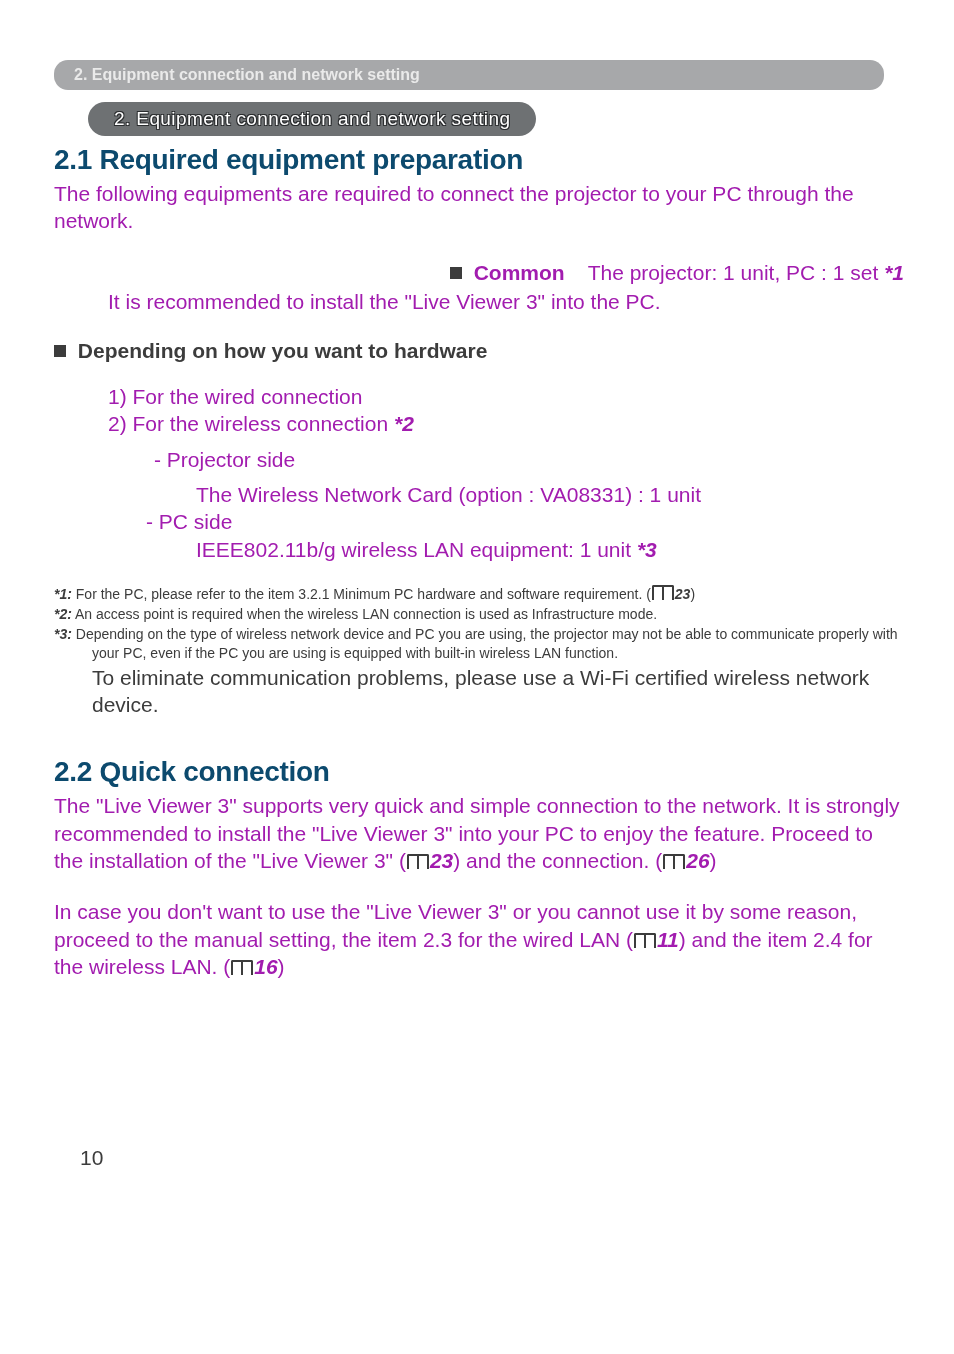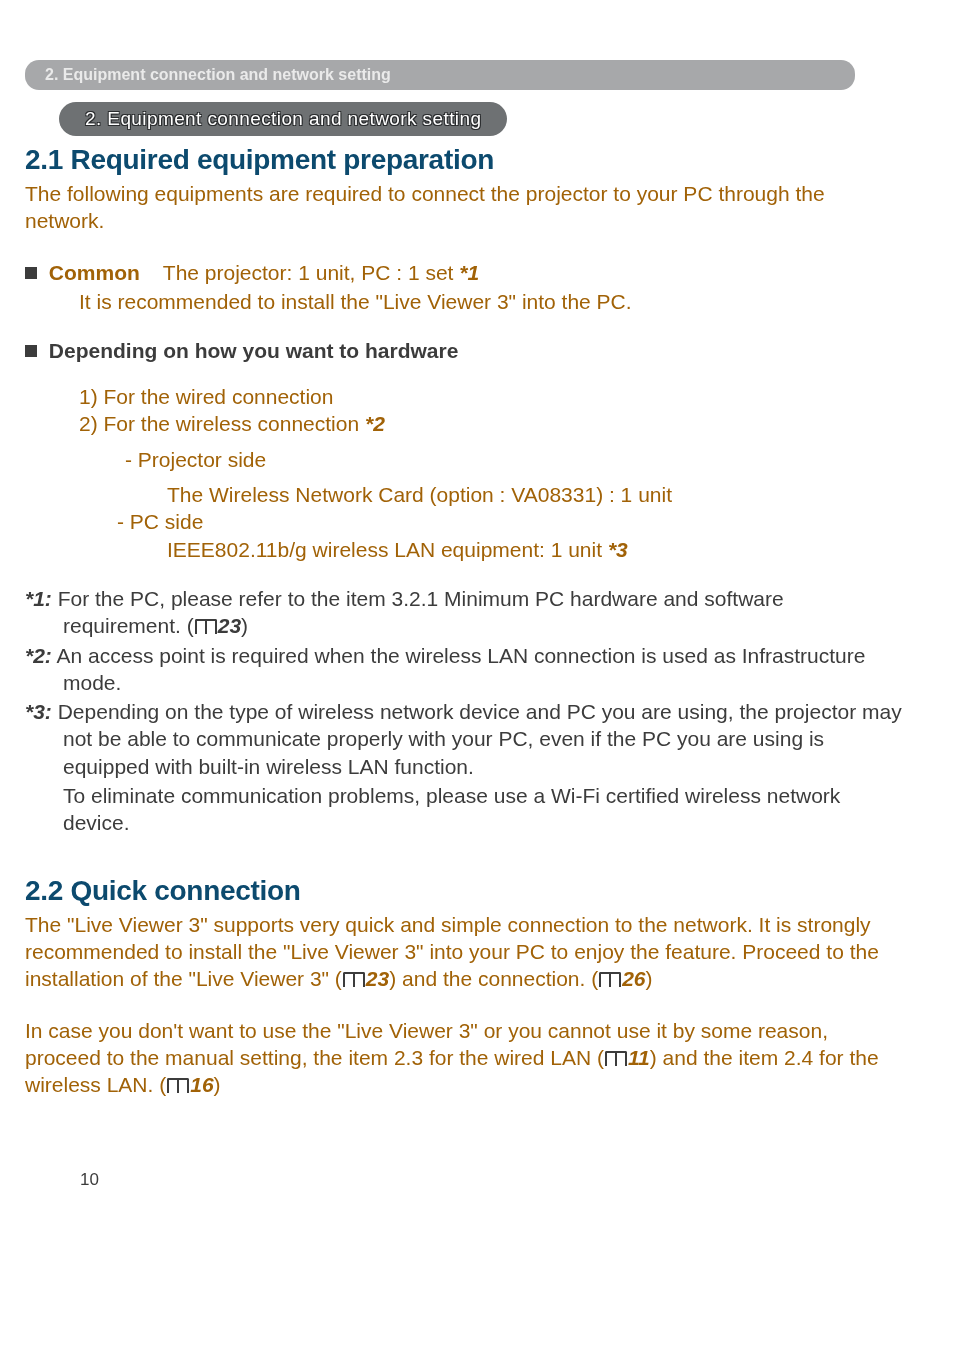--- a/index.html
+++ b/index.html
@@ -6,21 +6,21 @@
     margin: 0;
     padding: 0;
     background: #ffffff;
     font-family: Arial, Helvetica, sans-serif;
     color: #3c3c3c;
   }
   .page {
     width: 954px;
     height: 1218px;
     box-sizing: border-box;
-    padding: 60px 50px 40px 25px;
+    padding: 60px 50px 40px 54px;
     position: relative;
   }
   .breadcrumb-band {
     background: #a7a8aa;
     border-radius: 14px;
     height: 30px;
     width: 830px;
     margin-bottom: 12px;
     display: flex;
     align-items: center;
@@ -56,21 +56,21 @@
     font-family: "Arial Black", Arial, sans-serif;
     font-weight: 900;
     color: #0c4a6e;
     font-size: 28px;
     letter-spacing: -0.3px;
     margin: 2px 0 4px 0;
   }
   .body-text {
     font-size: 21px;
     line-height: 1.30;
-    color: #a16207;
+    color: #a21caf;
   }
   .para {
     margin: 0 0 24px 0;
   }
   .sub-heading {
     font-size: 21px;
     font-weight: bold;
     margin: 0 0 20px 0;
   }
   .indent-1 { padding-left: 54px; }
@@ -102,37 +102,37 @@
     content: "";
     position: absolute;
     left: 50%;
     top: -2px;
     bottom: 0;
     width: 2px;
     margin-left: -1px;
     background: #3c3c3c;
   }
   .footnote-block .item {
-    font-size: 21px;
+    font-size: 14px;
     line-height: 1.30;
     margin: 0 0 2px 0;
     padding-left: 38px;
     text-indent: -38px;
   }
   .footnote-block .item-cont {
     font-size: 21px;
     line-height: 1.30;
     margin: 0 0 2px 38px;
     text-indent: 0;
   }
   .page-number {
     position: absolute;
-    bottom: 28px;
+    bottom: 48px;
     left: 80px;
-    font-size: 17px;
+    font-size: 21px;
     color: #3c3c3c;
     text-align: center;
   }
   .gap-l { height: 34px; }
 </style>
 </head>
 <body>
 
 <div class="page">
 
@@ -141,21 +141,21 @@
   </div>
 
   <div class="section-pill">
     <span class="section-pill-text">2. Equipment connection and network setting</span>
   </div>
 
   <div class="h-21">2.1 Required equipment preparation</div>
 
   <p class="body-text para">The following equipments are required to connect the projector to your PC through the network.</p>
 
-  <p class="body-text" style="margin:0 0 2px 0;">
+  <p class="body-text" style="margin:0 0 2px 0;text-align:right;">
     <span class="bullet-sq"></span>
     <span class="bold">Common</span>&nbsp;&nbsp;&nbsp;
     <span>The projector: 1 unit,    PC : 1 set </span><span class="boldital">*1</span>
   </p>
   <p class="body-text para indent-1">It is recommended to install the "Live Viewer 3" into the PC.</p>
 
   <p class="sub-heading">
     <span class="bullet-sq"></span>
     <span>Depending on how you want to hardware</span>
   </p>

